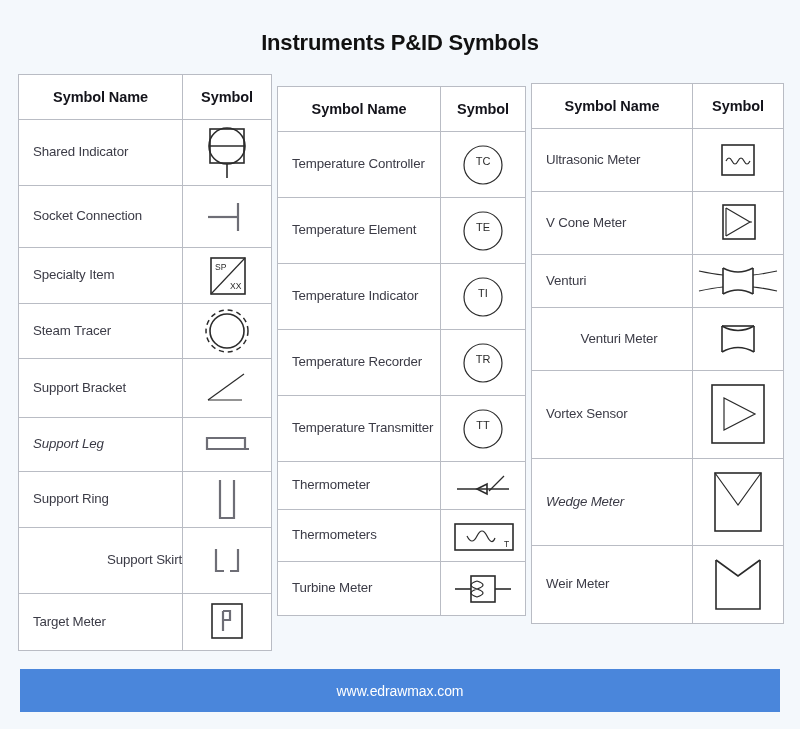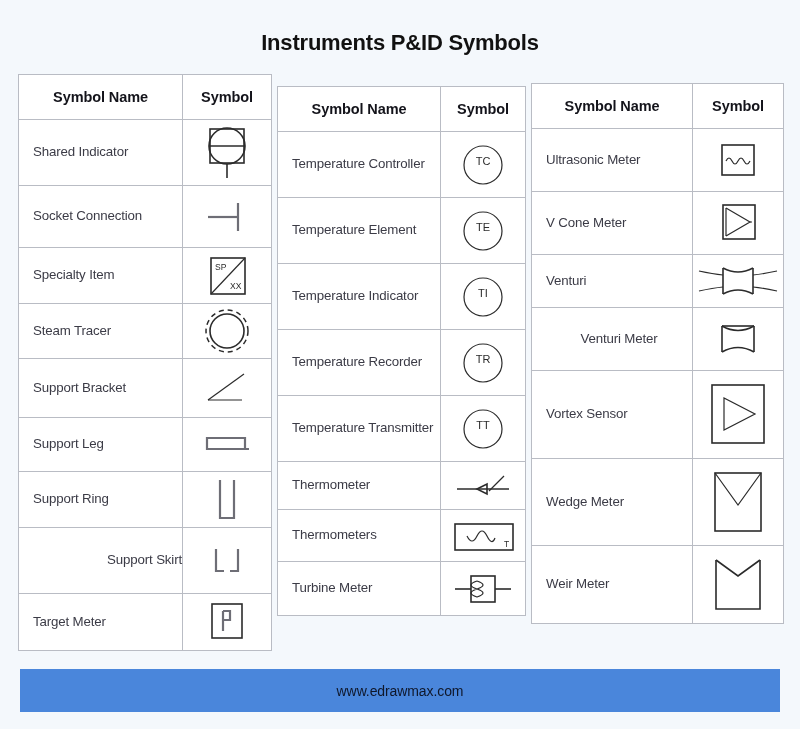--- a/index.html
+++ b/index.html
@@ -52,21 +52,21 @@
   #table-3 { left: 531px; top: 9px; width: 252px; }
   #table-3 col.c1 { width: 161px; } #table-3 col.c2 { width: 91px; }
 
   .footer-bar {
     position: absolute; left: 20px; top: 669px;
     width: 760px; height: 43px;
     background: #4a86db;
     display: flex; align-items: center; justify-content: center;
   }
   .footer-bar span {
-    color: #0f172a; font-size: 14px; letter-spacing: -0.1px;
+    color: #ffffff; font-size: 14px; letter-spacing: -0.1px;
   }
 
   .ln  { stroke: #2b2b2b; stroke-width: 1.6; fill: none; }
   .ln-t{ stroke: #2b2b2b; stroke-width: 1.2; fill: none; }
   .ln-g{ stroke: #6e6e76; stroke-width: 2.2; fill: none; }
   .dsh { stroke: #2b2b2b; stroke-width: 1.5; fill: none; stroke-dasharray: 5 4; }
   .glyph { font-family: "Liberation Sans", sans-serif; font-size: 11px; fill: #2b2b2b; }
   .glyph-sm { font-family: "Liberation Sans", sans-serif; font-size: 8.5px; fill: #2b2b2b; }
 </style>
 </head>
@@ -131,21 +131,21 @@
           </tr>
           <tr style="height: 59px;">
             <td class="name-cell">Support Bracket</td>
             <td class="sym-cell">
               <svg width="62" height="44" viewBox="0 0 62 44">
       <line class="ln-t" x1="12" y1="34" x2="48" y2="8"></line>
       <line class="ln-t" x1="12" y1="34" x2="46" y2="34"></line>
               </svg>
             </td>
           </tr>
-          <tr style="height: 54px;">
+          <tr style="height: 54px; font-style: italic;">
             <td class="name-cell">Support Leg</td>
             <td class="sym-cell">
               <svg width="62" height="32" viewBox="0 0 62 32">
       <path class="ln-g" d="M11 9 L49 9 L49 20 L11 20 Z"></path>
       <line class="ln-g" x1="11" y1="20" x2="53" y2="20"></line>
               </svg>
             </td>
           </tr>
           <tr style="height: 56px;">
             <td class="name-cell">Support Ring</td>
@@ -330,21 +330,21 @@
           </tr>
           <tr style="height: 88px;">
             <td class="name-cell">Vortex Sensor</td>
             <td class="sym-cell">
               <svg width="70" height="72" viewBox="0 0 70 72">
       <rect class="ln" x="9" y="6" width="52" height="58"></rect>
       <path class="ln-t" d="M21 19 L21 51 L52 35 Z"></path>
               </svg>
             </td>
           </tr>
-          <tr style="height: 87px;">
+          <tr style="height: 87px; font-style: italic;">
             <td class="name-cell">Wedge Meter</td>
             <td class="sym-cell">
               <svg width="70" height="70" viewBox="0 0 70 70">
       <rect class="ln" x="12" y="6" width="46" height="58"></rect>
       <path class="ln-t" d="M12 6 L35 38 L58 6"></path>
               </svg>
             </td>
           </tr>
           <tr style="height: 78px;">
             <td class="name-cell">Weir Meter</td>

